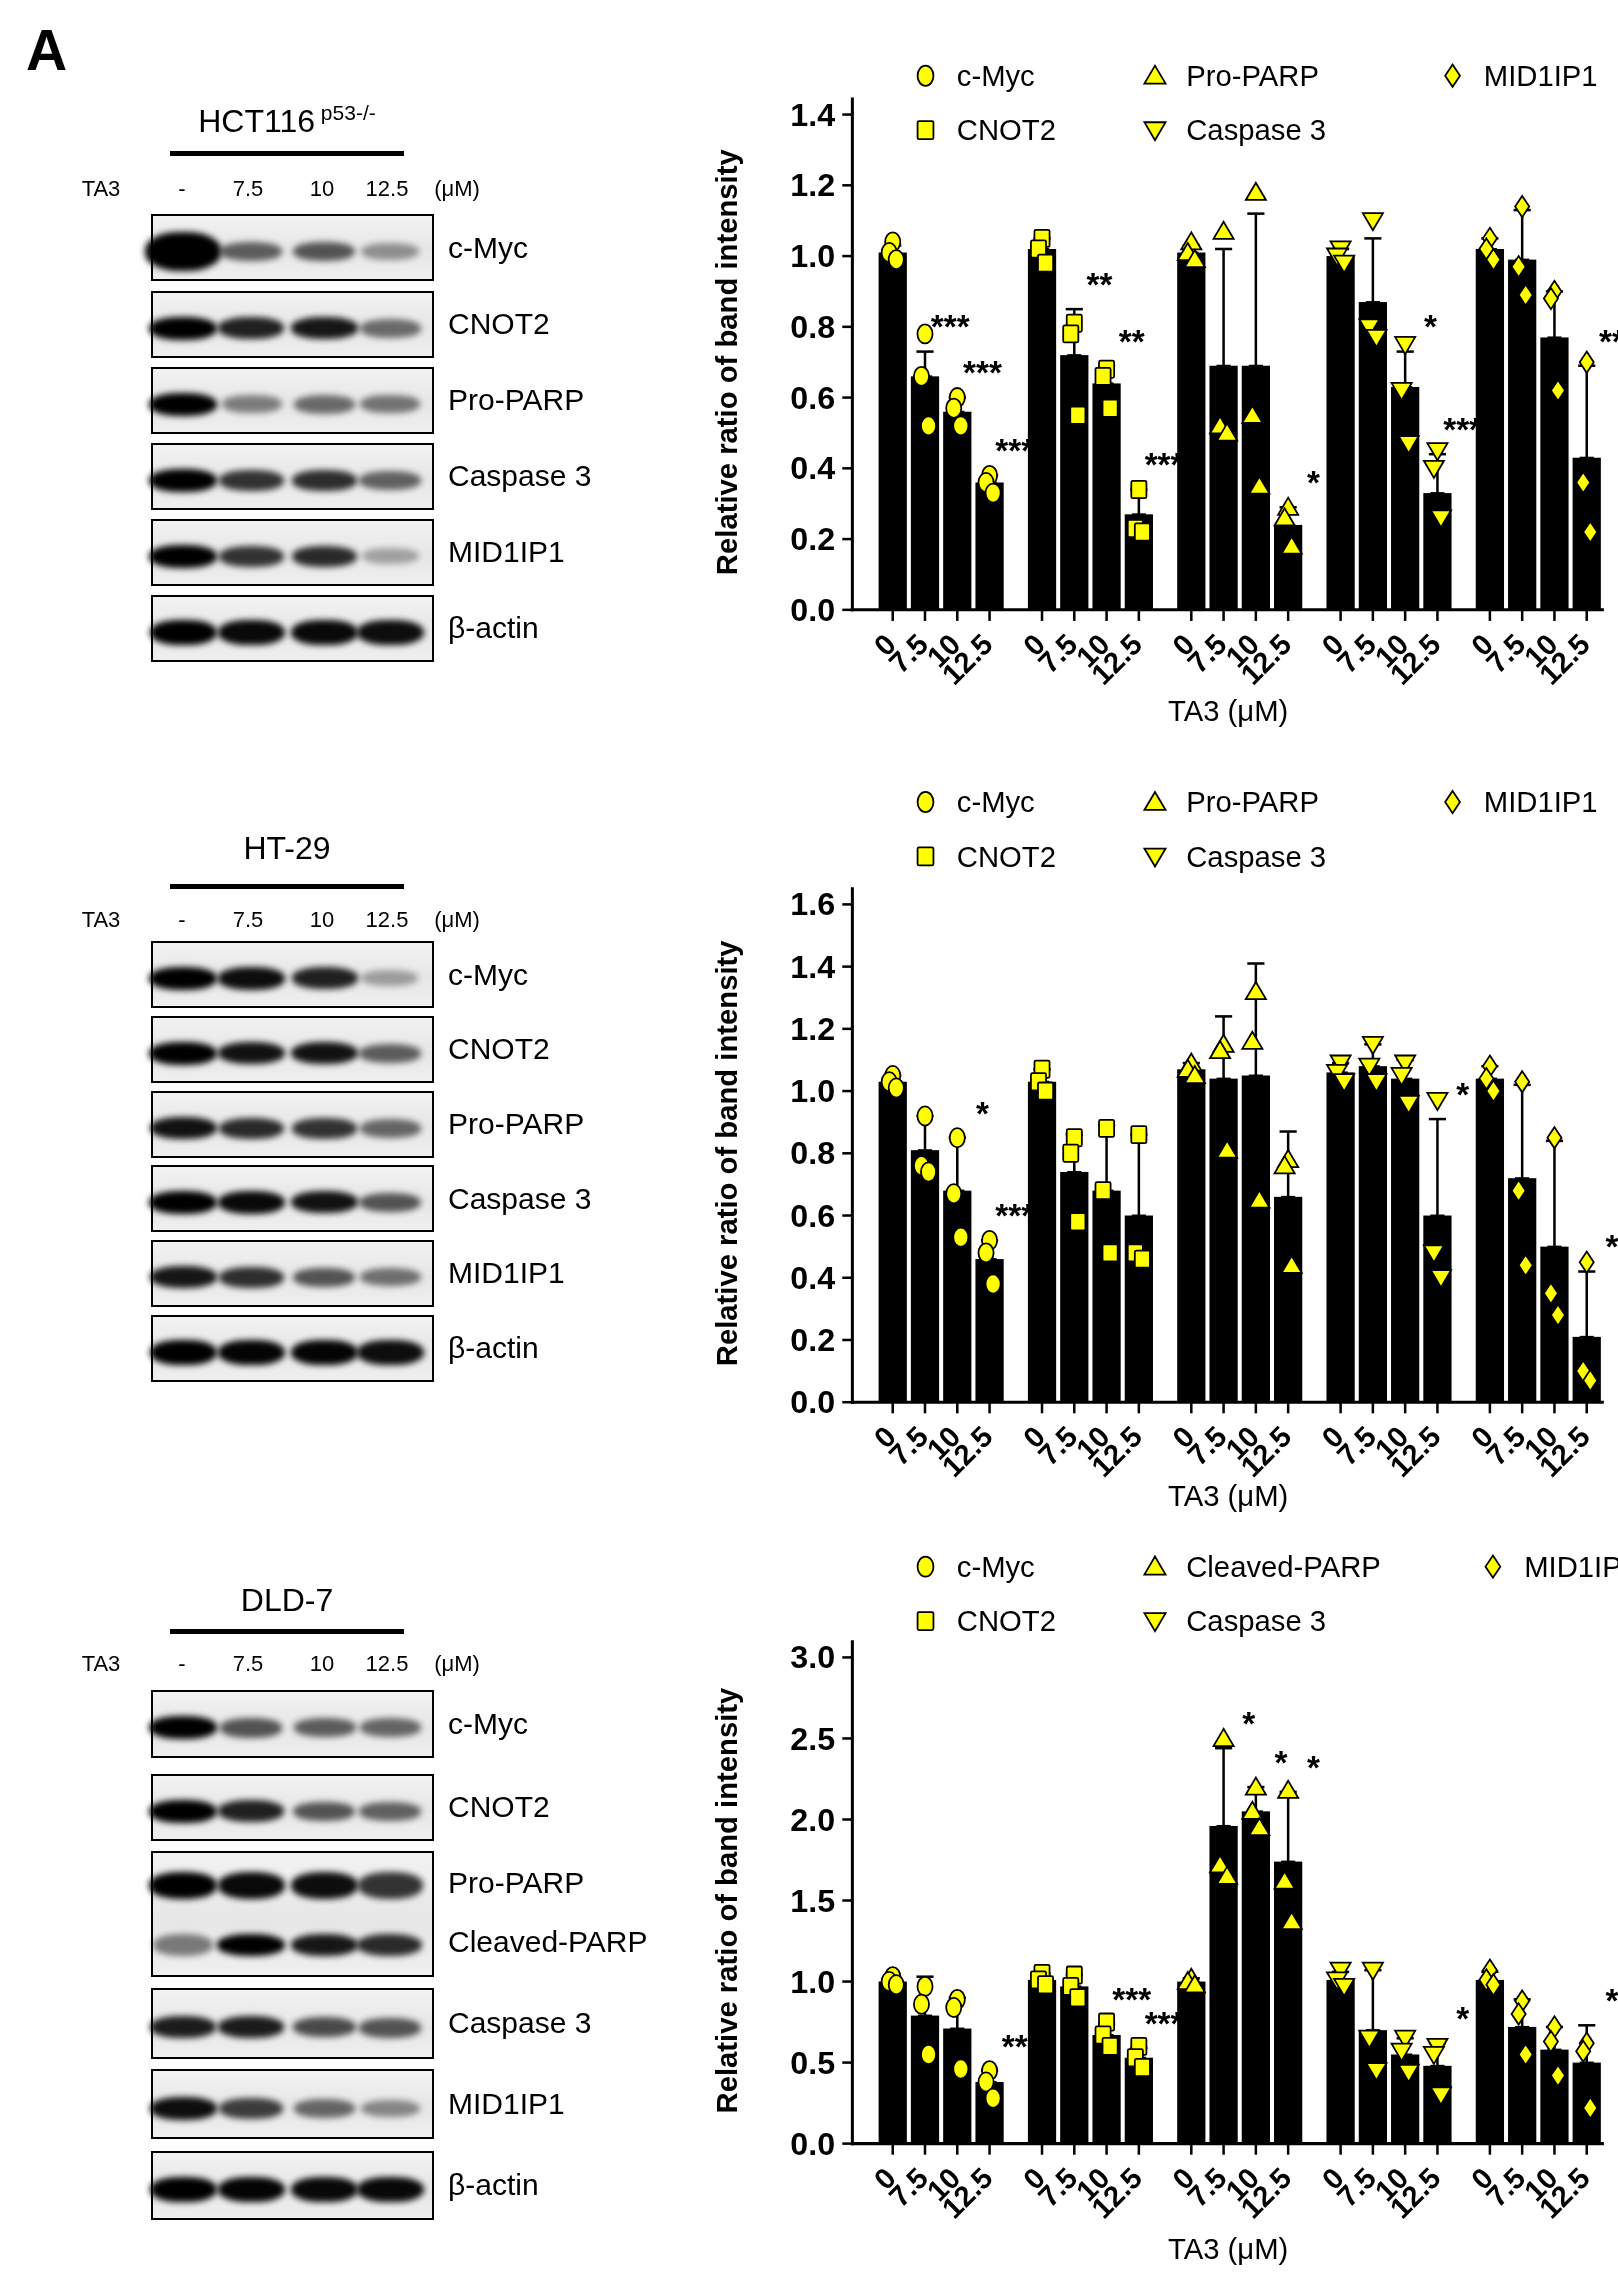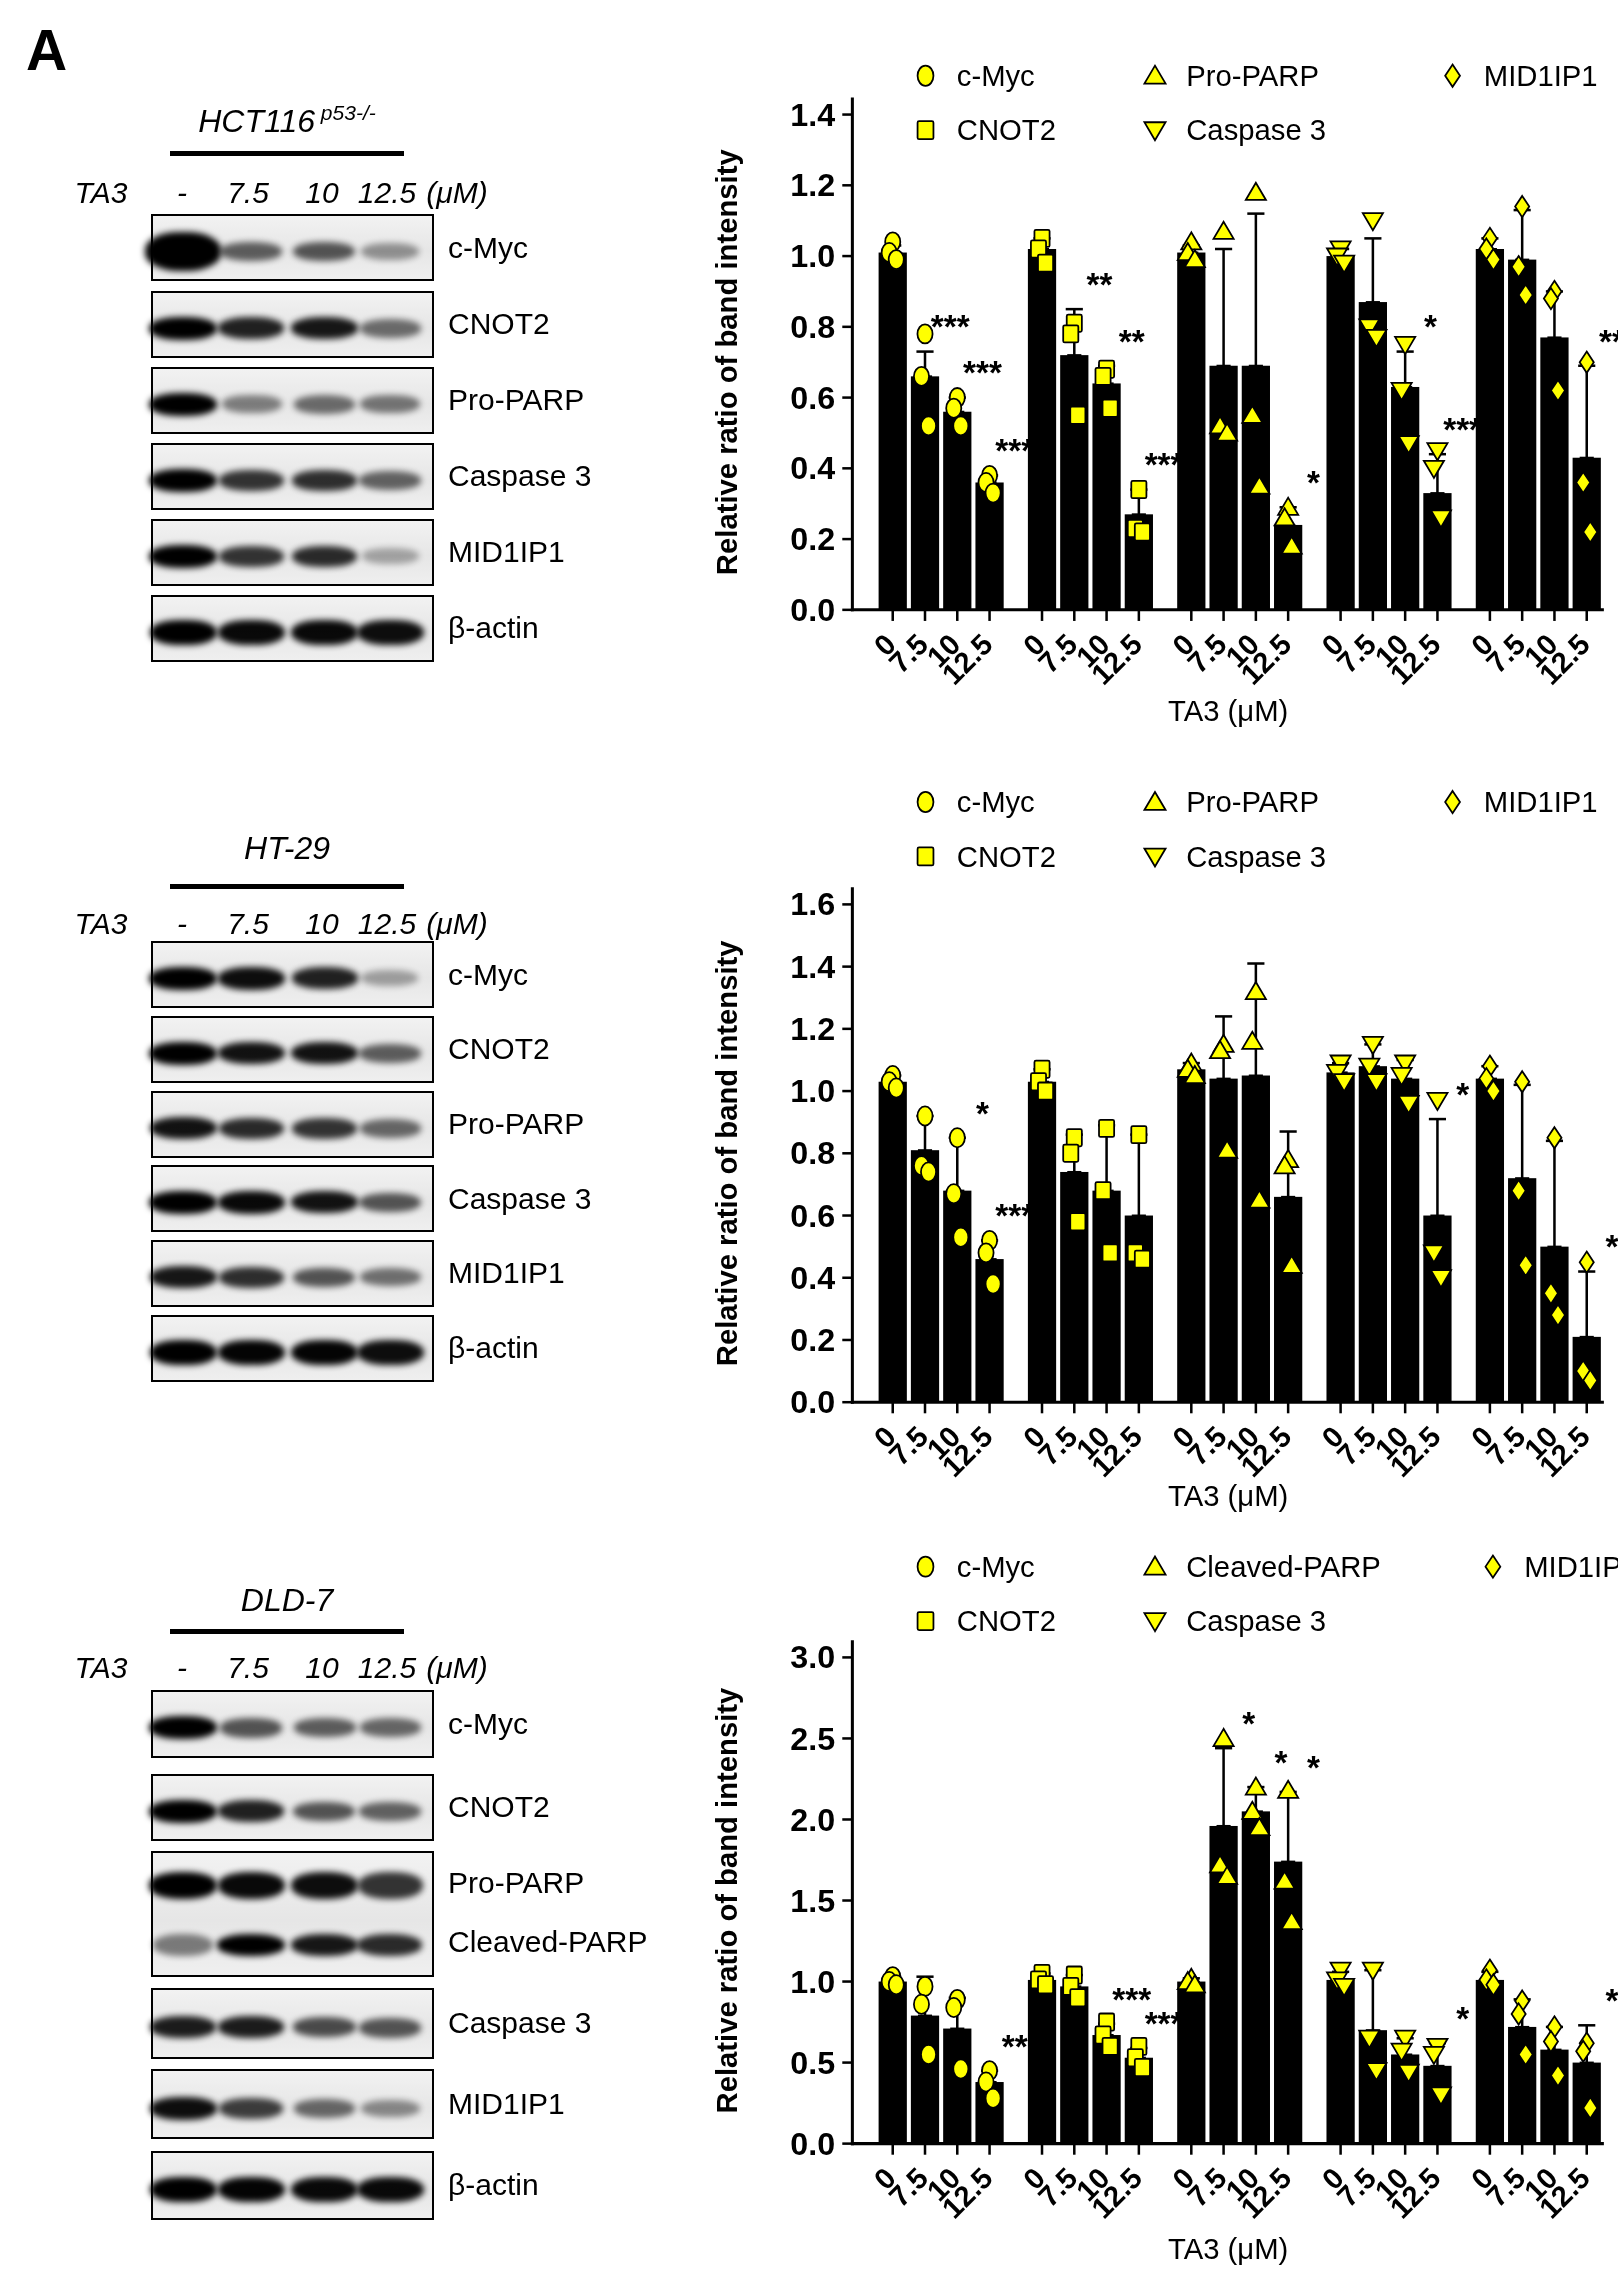--- a/index.html
+++ b/index.html
@@ -1,23 +1,23 @@
 <!DOCTYPE html>
 <html style="font-size:8px"><head>
 <meta charset="utf-8">
 <style>
   html,body{margin:0;padding:0;background:#ffffff;}
   body{width:1618px;height:2295px;position:relative;font-family:"Liberation Sans",sans-serif;color:#000;}
   #page{position:absolute;left:0;top:0;width:1618px;height:2295px;background:#fff;overflow:hidden;}
   .fig-label{position:absolute;left:26px;top:17px;font-size:57px;font-weight:bold;}
-  .ctext{position:absolute;transform:translateX(-50%);white-space:nowrap;font-style:italic;}
+  .ctext{position:absolute;transform:translateX(-50%);white-space:nowrap;}
   .panel-title{font-size:32px;}
   .panel-title sup{font-size:21px;vertical-align:super;}
   .underline{position:absolute;background:#000;height:4.5px;}
-  .ta3{font-size:30px;}
+  .ta3{font-size:22px;}
   .blot-box{position:absolute;background:linear-gradient(180deg,#f2f2f2,#e6e6e6 55%,#efefef);border:2px solid #000;box-sizing:border-box;}
   .band{position:absolute;background:#000;border-radius:45%;filter:blur(3px);}
   .blot-label{position:absolute;font-size:30px;white-space:nowrap;}
   svg text{font-family:"Liberation Sans",sans-serif;}
 </style>
 </head>
 <body>
 
 <div id="page">
   <div class="fig-label">A</div>

